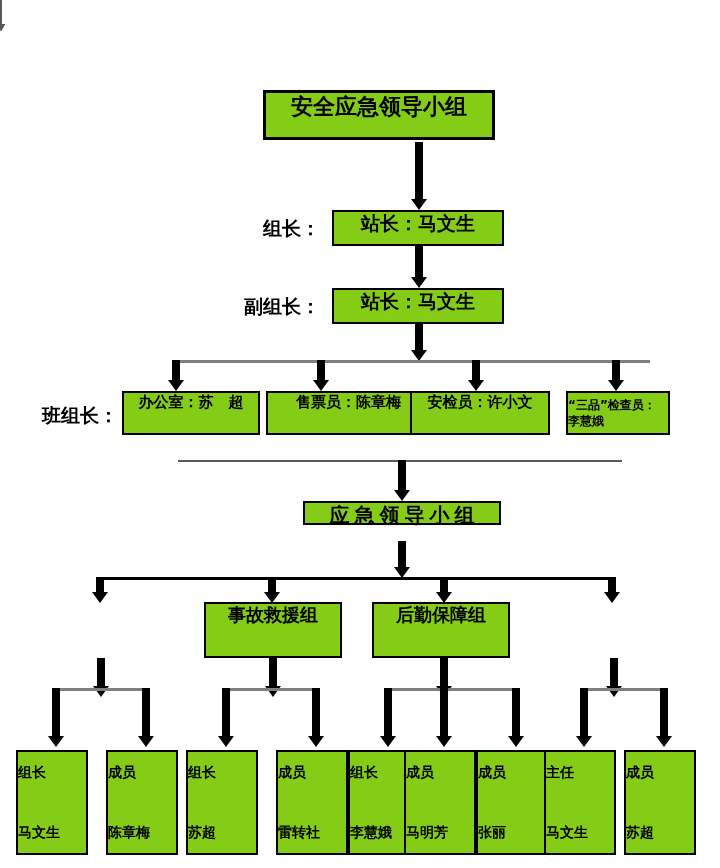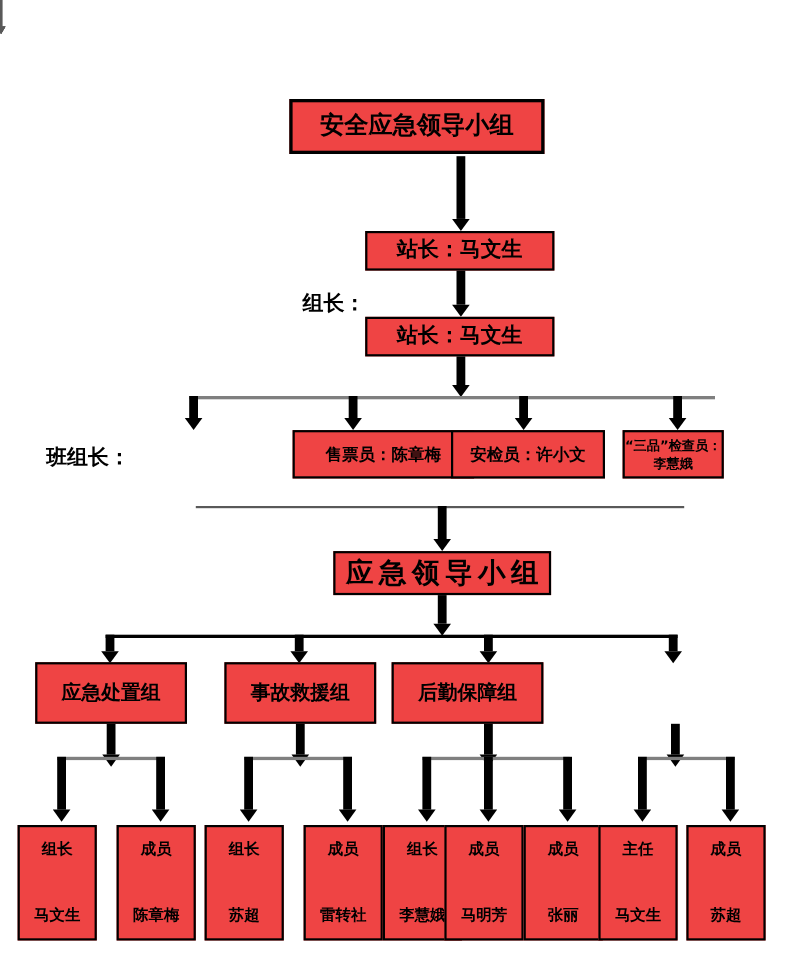--- a/index.html
+++ b/index.html
@@ -30,23 +30,23 @@
     font-weight: bold;
     letter-spacing: 0.5px;
     white-space: nowrap;
   }
 
   
   .box {
     position: absolute;
     box-sizing: border-box;
     border: 2px solid #000000;
-    background: #ef4444;
+    background: #84cc16;
     display: flex;
-    align-items: center;
+    align-items: flex-start;
     justify-content: center;
     text-align: center;
     font-weight: bold;
     line-height: 1.25;
   }
   .box.thick { border-width: 3px; }
 
   
   .box-top {
     left: 263px;
@@ -85,22 +85,22 @@
     font-size: 12px;
     line-height: 1.35;
     flex-direction: column;
   }
 
   
   .box-emg {
     left: 303px;
     top: 501px;
     width: 198px;
-    height: 40px;
-    font-size: 25px;
+    height: 24px;
+    font-size: 20px;
     letter-spacing: 5px;
     text-indent: 5px;
   }
 
   
   .box-group {
     top: 602px;
     width: 138px;
     height: 56px;
     font-size: 18px;
@@ -173,30 +173,31 @@
 
   <div class="box box-top thick">
     <span>安全应急领导小组</span>
   </div>
 
   <div class="arrow" style="left:415px; top:142px;">
     <div class="stem" style="height:57px;"></div>
     <div class="head" style="top:57px;"></div>
   </div>
 
-  <div class="side-label" style="left:162px; top:216px; width:170px;margin-top:47px;">组长：</div>
+  <div class="side-label" style="left:150px; top:216px; width:170px;">组长：</div>
   <div class="box box-leader box-leader-1">
     <span>站长：马文生</span>
   </div>
 
   <div class="arrow" style="left:415px; top:246px;">
     <div class="stem" style="height:31px;"></div>
     <div class="head" style="top:31px;"></div>
   </div>
 
+  <div class="side-label" style="left:150px; top:294px; width:170px;">副组长：</div>
   <div class="box box-leader box-leader-2">
     <span>站长：马文生</span>
   </div>
 
   <div class="arrow" style="left:415px; top:324px;">
     <div class="stem" style="height:26px;"></div>
     <div class="head" style="top:26px;"></div>
   </div>
 
   <div class="bar gray" style="left:172px; top:360px; width:478px; height:3px;"></div>
@@ -213,27 +214,30 @@
     <div class="stem" style="height:20px;"></div>
     <div class="head" style="top:20px;"></div>
   </div>
   <div class="arrow" style="left:612px; top:360px;">
     <div class="stem" style="height:20px;"></div>
     <div class="head" style="top:20px;"></div>
   </div>
 
   <div class="side-label" style="left:40px; top:403px; width:78px;">班组长：</div>
 
+  <div class="box box-dept" style="left:122px; width:138px;">
+    <span>办公室：苏　超</span>
+  </div>
   <div class="box box-dept" style="left:266px; width:165px;">
     <span>售票员：陈章梅</span>
   </div>
   <div class="box box-dept" style="left:410px; width:140px;">
     <span>安检员：许小文</span>
   </div>
-  <div class="box box-dept small" style="left:566px; width:92px;">
+  <div class="box box-dept small" style="left:566px; width:104px;">
     <span>“三品”检查员：</span>
     <span>李慧娥</span>
   </div>
 
   <div class="arrow-thin" style="left:190px; top:435px;">
     <div class="stem" style="height:24px;"></div>
     <div class="head" style="top:24px;"></div>
   </div>
   <div class="arrow-thin" style="left:334px; top:435px;">
     <div class="stem" style="height:24px;"></div>
@@ -276,27 +280,24 @@
   </div>
   <div class="arrow" style="left:440px; top:577px;">
     <div class="stem" style="height:15px;"></div>
     <div class="head" style="top:15px;"></div>
   </div>
   <div class="arrow" style="left:608px; top:577px;">
     <div class="stem" style="height:15px;"></div>
     <div class="head" style="top:15px;"></div>
   </div>
 
-  <div class="box box-group" style="left:32px;">
-    <span>应急处置组</span>
-  </div>
   <div class="box box-group" style="left:204px;">
     <span>事故救援组</span>
   </div>
-  <div class="box box-group" style="left:356px;">
+  <div class="box box-group" style="left:372px;">
     <span>后勤保障组</span>
   </div>
 
   <div class="arrow" style="left:97px; top:658px;">
     <div class="stem" style="height:28px;"></div>
     <div class="head" style="top:28px;"></div>
   </div>
   <div class="bar gray" style="left:52px; top:688px; width:98px; height:3px;"></div>
   <div class="arrow" style="left:52px; top:688px;">
     <div class="stem" style="height:48px;"></div>

